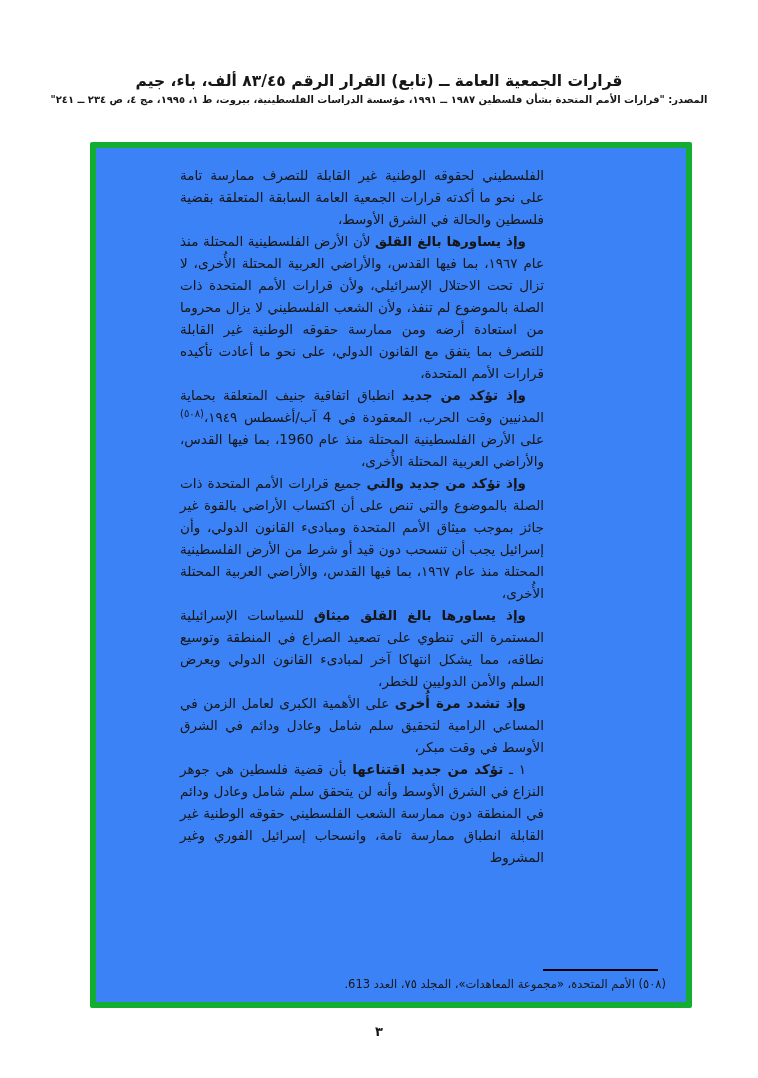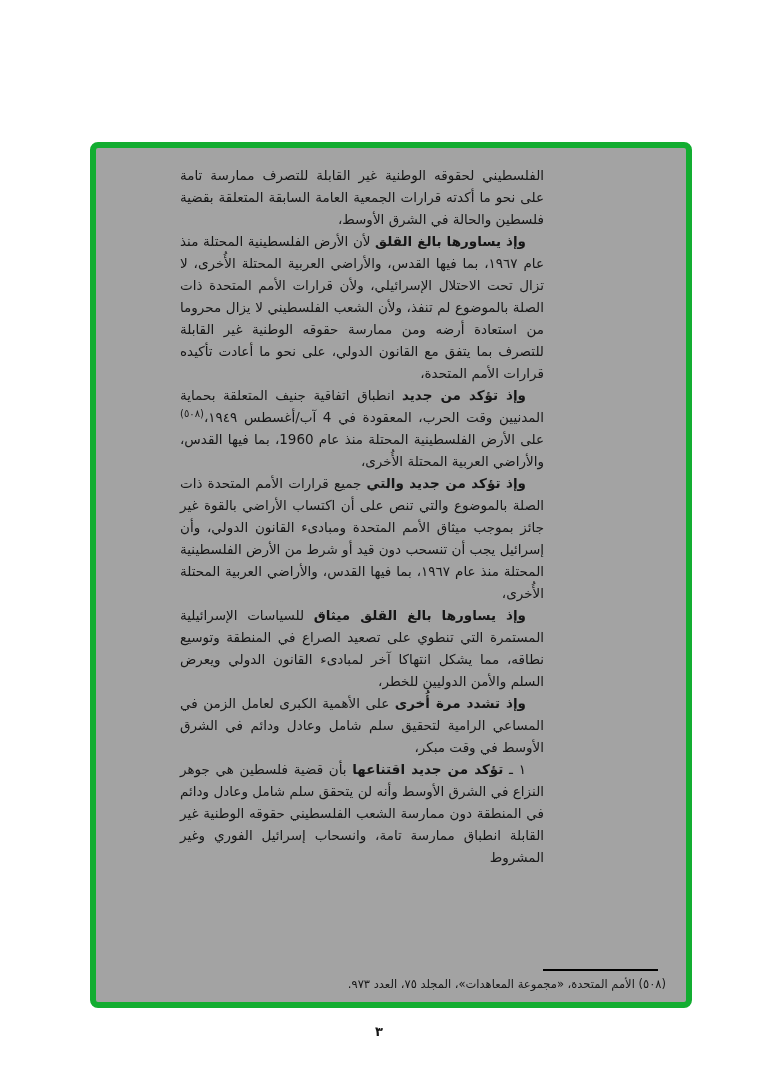--- a/index.html
+++ b/index.html
@@ -17,22 +17,22 @@
     margin:0; font-size:15.5px; font-weight:bold; letter-spacing:0;
     font-family:"DejaVu Sans", sans-serif;
   }
   .doc-source {
     margin-top:4px; font-size:10px; font-weight:bold;
   }
 
   
   .green-box {
     position:absolute; left:90px; top:142px; width:602px; height:866px;
-    box-sizing:border-box; border:6px solid var(--green); border-radius:8px;
-    background:#a3a3a3;
+    box-sizing:border-box; border:6px solid var(--green); border-radius:2px;
+    background:#3b82f6;
   }
 
   
   .text-column {
     position:absolute; top:16px; right:142px; width:364px;
     direction:rtl; text-align:justify;
     font-size:13.5px; line-height:22px; color:var(--ink);
   }
   .para { margin:0; text-indent:18px; }
   .para.flush { text-indent:0; }
@@ -56,35 +56,39 @@
   .page-number {
     position:absolute; top:1024px; left:0; right:0;
     text-align:center; font-size:13px; font-weight:bold;
   }
 </style>
 </head>
 <body>
 
 <div class="page">
 
+  <div class="page-header">
+    <h1 class="doc-title">قرارات الجمعية العامة ــ (تابع) القرار الرقم ٨٣/٤٥ ألف، باء، جيم</h1>
+    <div class="doc-source">المصدر: "قرارات الأمم المتحدة بشأن فلسطين ١٩٨٧ ــ ١٩٩١، مؤسسة الدراسات الفلسطينية، بيروت، ط ١، ١٩٩٥، مج ٤، ص ٢٣٤ ــ ٢٤١"</div>
+  </div>
 
   <div class="green-box">
 
     <div class="text-column">
         <p class="para flush"><span>الفلسطيني لحقوقه الوطنية غير القابلة للتصرف ممارسة تامة على نحو ما أكدته قرارات الجمعية العامة السابقة المتعلقة بقضية فلسطين والحالة في الشرق الأوسط،</span></p>
         <p class="para"><strong>وإذ يساورها بالغ القلق</strong><span> لأن الأرض الفلسطينية المحتلة منذ عام ١٩٦٧، بما فيها القدس، والأراضي العربية المحتلة الأُخرى، لا تزال تحت الاحتلال الإسرائيلي، ولأن قرارات الأمم المتحدة ذات الصلة بالموضوع لم تنفذ، ولأن الشعب الفلسطيني لا يزال محروما من استعادة أرضه ومن ممارسة حقوقه الوطنية غير القابلة للتصرف بما يتفق مع القانون الدولي، على نحو ما أعادت تأكيده قرارات الأمم المتحدة،</span></p>
         <p class="para"><strong>وإذ تؤكد من جديد</strong><span> انطباق اتفاقية جنيف المتعلقة بحماية المدنيين وقت الحرب، المعقودة في 4 آب/أغسطس ١٩٤٩،</span><sup>(٥٠٨)</sup><span> على الأرض الفلسطينية المحتلة منذ عام 1960، بما فيها القدس، والأراضي العربية المحتلة الأُخرى،</span></p>
         <p class="para"><strong>وإذ تؤكد من جديد والتي</strong><span> جميع قرارات الأمم المتحدة ذات الصلة بالموضوع والتي تنص على أن اكتساب الأراضي بالقوة غير جائز بموجب ميثاق الأمم المتحدة ومبادىء القانون الدولي، وأن إسرائيل يجب أن تنسحب دون قيد أو شرط من الأرض الفلسطينية المحتلة منذ عام ١٩٦٧، بما فيها القدس، والأراضي العربية المحتلة الأُخرى،</span></p>
         <p class="para"><strong>وإذ يساورها بالغ القلق ميثاق</strong><span> للسياسات الإسرائيلية المستمرة التي تنطوي على تصعيد الصراع في المنطقة وتوسيع نطاقه، مما يشكل انتهاكا آخر لمبادىء القانون الدولي ويعرض السلم والأمن الدوليين للخطر،</span></p>
         <p class="para"><strong>وإذ تشدد مرة أُخرى</strong><span> على الأهمية الكبرى لعامل الزمن في المساعي الرامية لتحقيق سلم شامل وعادل ودائم في الشرق الأوسط في وقت مبكر،</span></p>
         <p class="para"><span>١ ـ </span><strong>تؤكد من جديد اقتناعها</strong><span> بأن قضية فلسطين هي جوهر النزاع في الشرق الأوسط وأنه لن يتحقق سلم شامل وعادل ودائم في المنطقة دون ممارسة الشعب الفلسطيني حقوقه الوطنية غير القابلة انطباق ممارسة تامة، وانسحاب إسرائيل الفوري وغير المشروط</span></p>
       </div>
 
     <div class="footnote-area">
       <div class="footnote-rule"></div>
-      <div class="footnote-text">(٥٠٨) الأمم المتحدة، «مجموعة المعاهدات»، المجلد ٧٥، العدد ٩٧٣.</div>
+      <div class="footnote-text">(٥٠٨) الأمم المتحدة، «مجموعة المعاهدات»، المجلد ٧٥، العدد 613.</div>
     </div>
 
   </div>
 
   <div class="page-number">٣</div>
 
 </div>
 
 </body></html>

